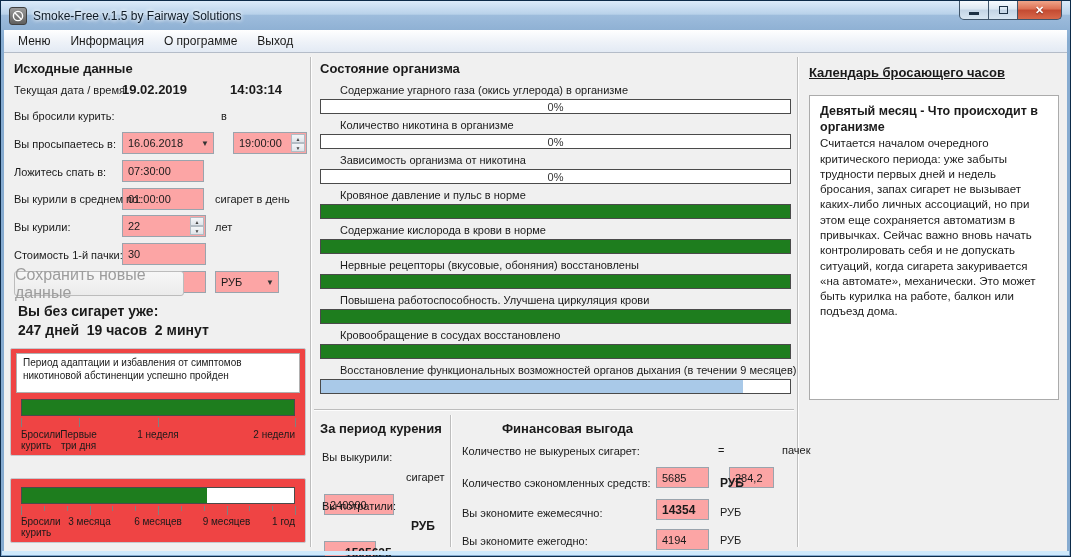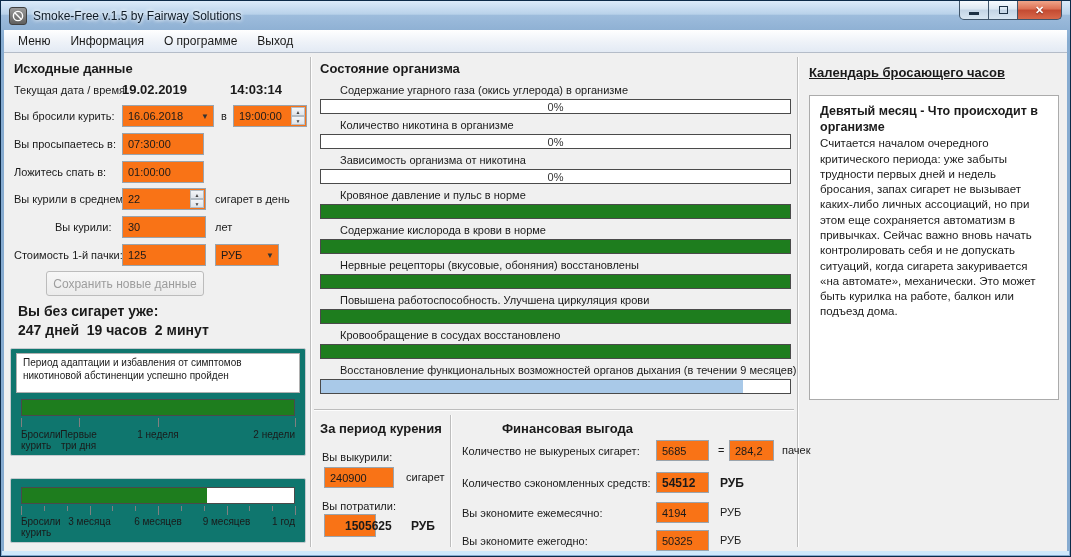--- a/index.html
+++ b/index.html
@@ -37,39 +37,39 @@
     background:linear-gradient(180deg,#ffffff,#eef2f8 55%,#e3eaf4);
     border-bottom:1px solid #b4bcc8; display:flex; align-items:center; padding-left:4px; }
   .menu-item{ font-size:12px; color:#1a1a1a; padding:3px 10px; cursor:default; }
   
   .client{ position:absolute; left:3px; right:3px; top:52px; height:499px; background:#f0f0f0; color:#1a1a1a; }
   .vsep{ position:absolute; width:0; border-left:1px solid #bdbdbd; border-right:1px solid #fdfdfd; }
   .hsep{ position:absolute; height:0; border-top:1px solid #bdbdbd; border-bottom:1px solid #fdfdfd; }
   .lbl{ position:absolute; font-size:11px; white-space:nowrap; }
   .hdr{ position:absolute; font-size:13px; font-weight:bold; white-space:nowrap; }
   .bold-val{ position:absolute; font-size:13px; font-weight:bold; white-space:nowrap; }
-  .tbox{ position:absolute; background:#f97316; border:1px solid #9aa4ad; font-size:11px;
-    display:flex; align-items:center; padding-left:5px; white-space:nowrap; }
+  .tbox{ position:absolute; background:#fca5a5; border:1px solid #9aa4ad; font-size:11px;
+    display:flex; align-items:center; padding-left:5px; white-space:nowrap;margin-top:27px; }
   .tbox.boldv{ font-weight:bold; font-size:12px; }
   .combo-arrow{ position:absolute; right:4px; top:50%; transform:translateY(-50%); font-size:8px; color:#333; }
   .spin{ position:absolute; right:1px; top:1px; bottom:1px; width:14px; display:flex; flex-direction:column; }
   .spin span{ flex:1; font-size:5px; color:#444; background:linear-gradient(180deg,#f4f6f8,#dfe4ea);
     border:1px solid #b3bcc4; display:flex; align-items:center; justify-content:center; }
   
   .col{ position:absolute; top:0; bottom:0; }
   .col-left{ left:4px; width:302px; }
   .col-center{ left:310px; width:483px; }
   .col-right{ left:797px; width:265px; }
   
-  .save-btn{ position:absolute; left:6px; top:218px; width:158px; height:25px;
+  .save-btn{ position:absolute; left:6px; top:218px; width:170px; height:25px;
     background:linear-gradient(180deg,#f7f7f7,#ebebeb); border:1px solid #bcbcbc; border-radius:3px;
-    font-size:12px; color:#9d9d9d; display:flex; align-items:center; justify-content:center;margin-left:32px; }
+    font-size:16px; color:#9d9d9d; display:flex; align-items:center; justify-content:center; }
   .since-hdr{ position:absolute; left:10px; top:250px; font-size:14px; font-weight:bold; }
   .since-val{ position:absolute; left:10px; top:269px; font-size:14px; font-weight:bold; white-space:pre; }
-  .gbox{ position:absolute; left:2px; width:296px; border:1px solid #c4c9ce; border-radius:2px; background:#0f766e; }
+  .gbox{ position:absolute; left:2px; width:296px; border:1px solid #c4c9ce; border-radius:2px; background:#ef4444; }
   .note-box{ position:absolute; left:5px; right:5px; top:4px; height:40px; background:#fff;
     border:1px solid #b0b0b0; font-size:10px; line-height:1.25; padding:3px 6px; color:#1a1a1a; }
   .tl-bar{ position:absolute; left:10px; width:274px; height:17px; background:#fff; border:1px solid #4a4a4a; }
   .tl-fill{ height:100%; }
   .tl-ticks{ position:absolute; left:10px; width:274px; height:10px; }
   .tick{ position:absolute; top:0; width:1px; background:#808080; }
   .tl-labels{ position:absolute; left:10px; width:274px; height:24px; font-size:10px; }
   .tl-label{ position:absolute; white-space:pre-line; line-height:1.1; }
   
   .sbar-label{ position:absolute; left:6px; font-size:11px; white-space:nowrap;margin-left:20px; }
@@ -166,21 +166,21 @@
       <div class="lbl" style="left:6px; top:140px;">Вы курили в среднем по:</div>
       <div class="tbox" style="left:114px; top:135px; width:84px; height:22px;">
         <span>22</span>
         <span class="spin">
             <span>▲</span>
             <span>▼</span>
           </span>
       </div>
       <div class="lbl" style="left:207px; top:140px;">сигарет в день</div>
 
-      <div class="lbl" style="left:6px; top:168px;margin-left:41px;">Вы курили:</div>
+      <div class="lbl" style="left:6px; top:168px;">Вы курили:</div>
       <div class="tbox" style="left:114px; top:163px; width:84px; height:22px;">
         <span>30</span>
       </div>
       <div class="lbl" style="left:207px; top:168px;">лет</div>
 
       <div class="lbl" style="left:6px; top:196px;">Стоимость 1-й пачки:</div>
       <div class="tbox" style="left:114px; top:191px; width:84px; height:22px;">
         <span>125</span>
       </div>
       <div class="tbox" style="left:207px; top:191px; width:64px; height:22px;">
@@ -307,21 +307,21 @@
       <div id="finance-rows">
           <div class="fin-row" style="top: 387px;">
             <span class="flabel">Количество не выкуреных сигарет:</span>
             <div class="tbox fbox">5685</div>
             <span class="feq">=</span>
             <div class="tbox fbox2">284,2</div>
             <span class="fsuffix" style="left: 468px;">пачек</span>
           </div>
           <div class="fin-row" style="top: 419px;">
             <span class="flabel">Количество сэкономленных средств:</span>
-            <div class="tbox fbox boldv">54512</div>
+            <div class="tbox fbox boldv">14354</div>
             <span class="fsuffix b" style="left: 406px;">РУБ</span>
           </div>
           <div class="fin-row" style="top: 449px;">
             <span class="flabel">Вы экономите ежемесячно:</span>
             <div class="tbox fbox">4194</div>
             <span class="fsuffix" style="left: 406px;">РУБ</span>
           </div>
           <div class="fin-row" style="top: 477px;">
             <span class="flabel">Вы экономите ежегодно:</span>
             <div class="tbox fbox">50325</div>

